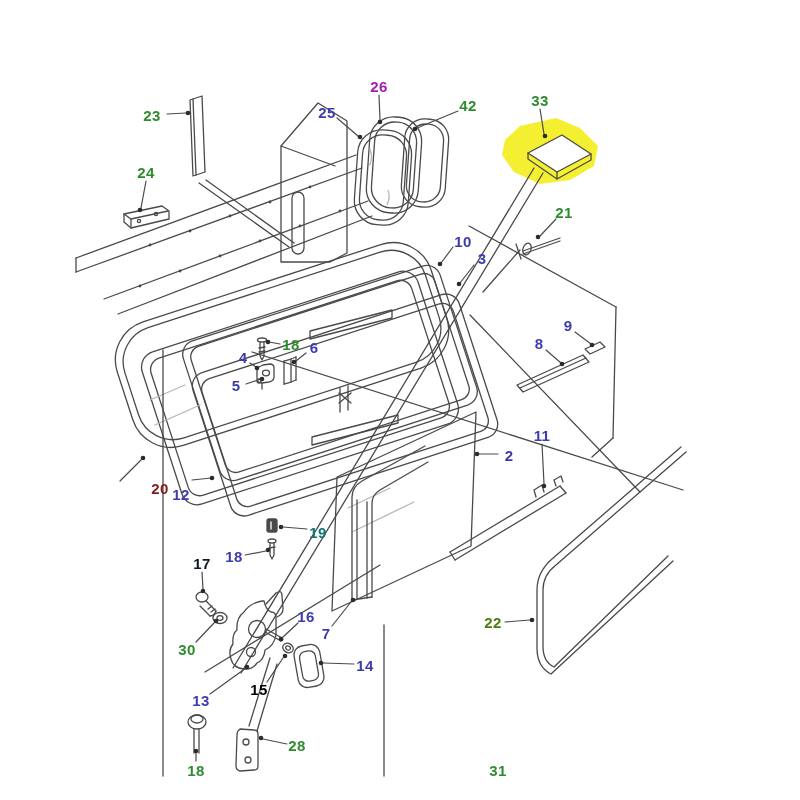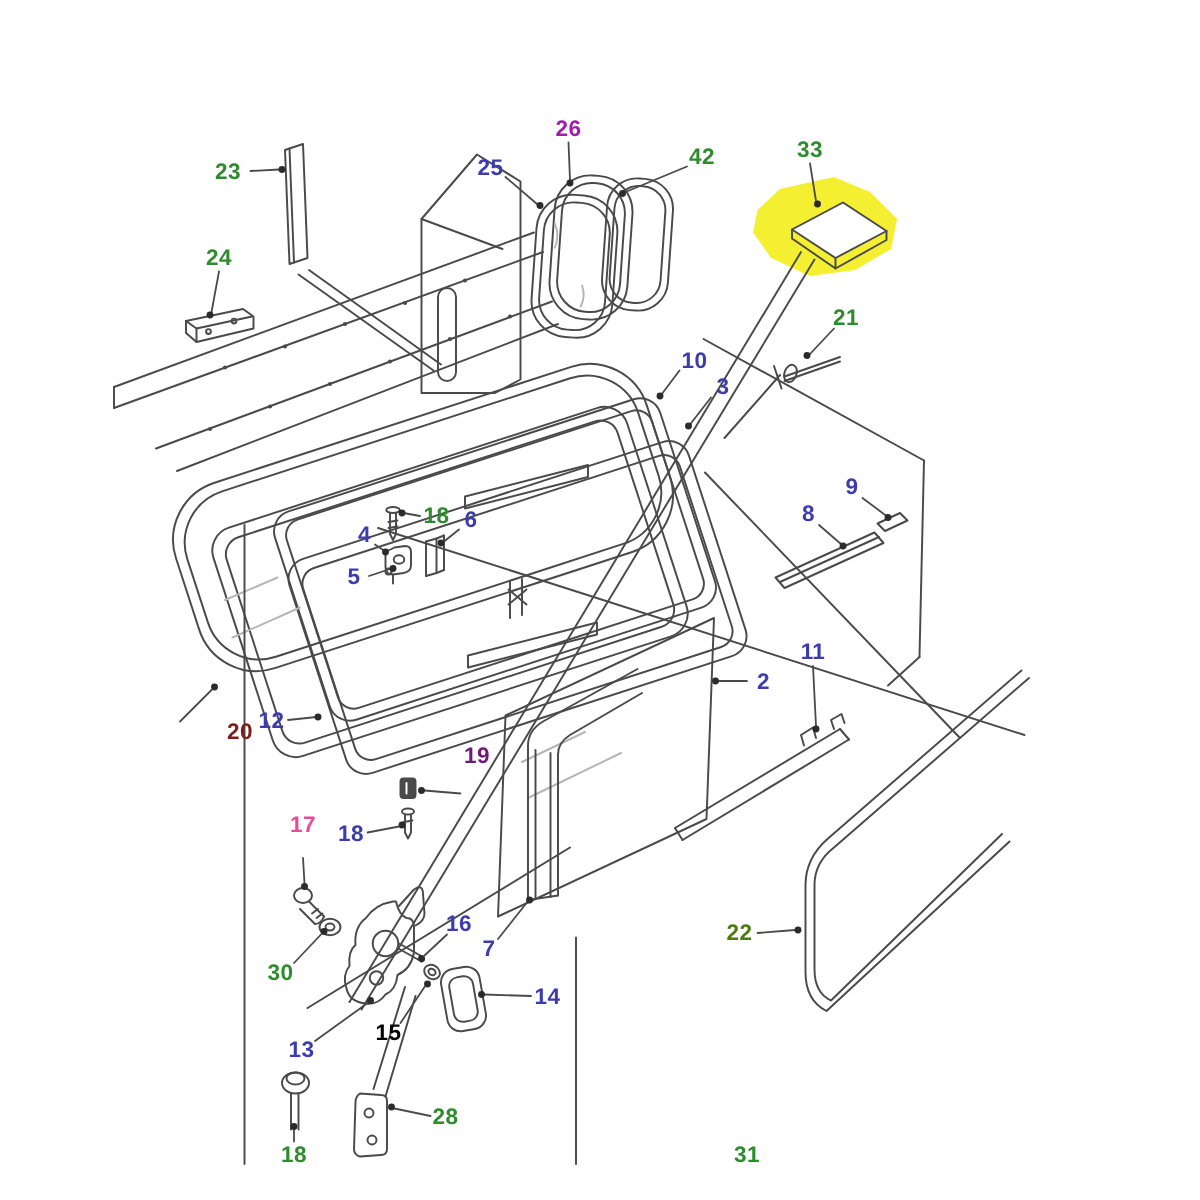--- a/index.html
+++ b/index.html
@@ -323,26 +323,26 @@
         <div class="part-label" style="left: 564px; top: 212px; color: rgb(46, 139, 46);">21</div>
         <div class="part-label" style="left: 463px; top: 241px; color: rgb(60, 60, 174);">10</div>
         <div class="part-label" style="left: 482px; top: 258px; color: rgb(60, 60, 174);">3</div>
         <div class="part-label" style="left: 568px; top: 325px; color: rgb(60, 60, 174);">9</div>
         <div class="part-label" style="left: 539px; top: 343px; color: rgb(60, 60, 174);">8</div>
         <div class="part-label" style="left: 291px; top: 344px; color: rgb(46, 139, 46);">18</div>
         <div class="part-label" style="left: 314px; top: 347px; color: rgb(60, 60, 174);">6</div>
         <div class="part-label" style="left: 243px; top: 357px; color: rgb(60, 60, 174);">4</div>
         <div class="part-label" style="left: 236px; top: 385px; color: rgb(60, 60, 174);">5</div>
         <div class="part-label" style="left: 112px; top: 488px; color: #7f1d1d; margin-left: 48px;">20</div>
-        <div class="part-label" style="left: 181px; top: 481px; color: rgb(60, 60, 174);">12</div>
+        <div class="part-label" style="left: 181px; top: 494px; color: rgb(60, 60, 174);">12</div>
         <div class="part-label" style="left: 509px; top: 455px; color: rgb(60, 60, 174);">2</div>
         <div class="part-label" style="left: 542px; top: 435px; color: rgb(60, 60, 174);">11</div>
-        <div class="part-label" style="left: 318px; top: 504px; color: #701a75;">19</div>
+        <div class="part-label" style="left: 318px; top: 532px; color: #0f766e;">19</div>
         <div class="part-label" style="left: 234px; top: 556px; color: rgb(60, 60, 174);">18</div>
-        <div class="part-label" style="left: 202px; top: 550px; color: #ec4899;">17</div>
+        <div class="part-label" style="left: 202px; top: 563px; color: #0f172a;">17</div>
         <div class="part-label" style="left: 306px; top: 616px; color: rgb(60, 60, 174);">16</div>
         <div class="part-label" style="left: 326px; top: 633px; color: rgb(60, 60, 174);">7</div>
         <div class="part-label" style="left: 187px; top: 649px; color: rgb(46, 139, 46);">30</div>
         <div class="part-label" style="left: 365px; top: 665px; color: rgb(60, 60, 174);">14</div>
         <div class="part-label" style="left: 259px; top: 689px; color: #000000;">15</div>
         <div class="part-label" style="left: 201px; top: 700px; color: rgb(60, 60, 174); text-align: right;">13</div>
         <div class="part-label" style="left: 297px; top: 745px; color: rgb(46, 139, 46);">28</div>
         <div class="part-label" style="left: 196px; top: 770px; color: rgb(46, 139, 46);">18</div>
         <div class="part-label" style="left: 498px; top: 770px; color: rgb(46, 139, 46);">31</div>
         <div class="part-label" style="left: 493px; top: 622px; color: #4d7c0f;">22</div>

